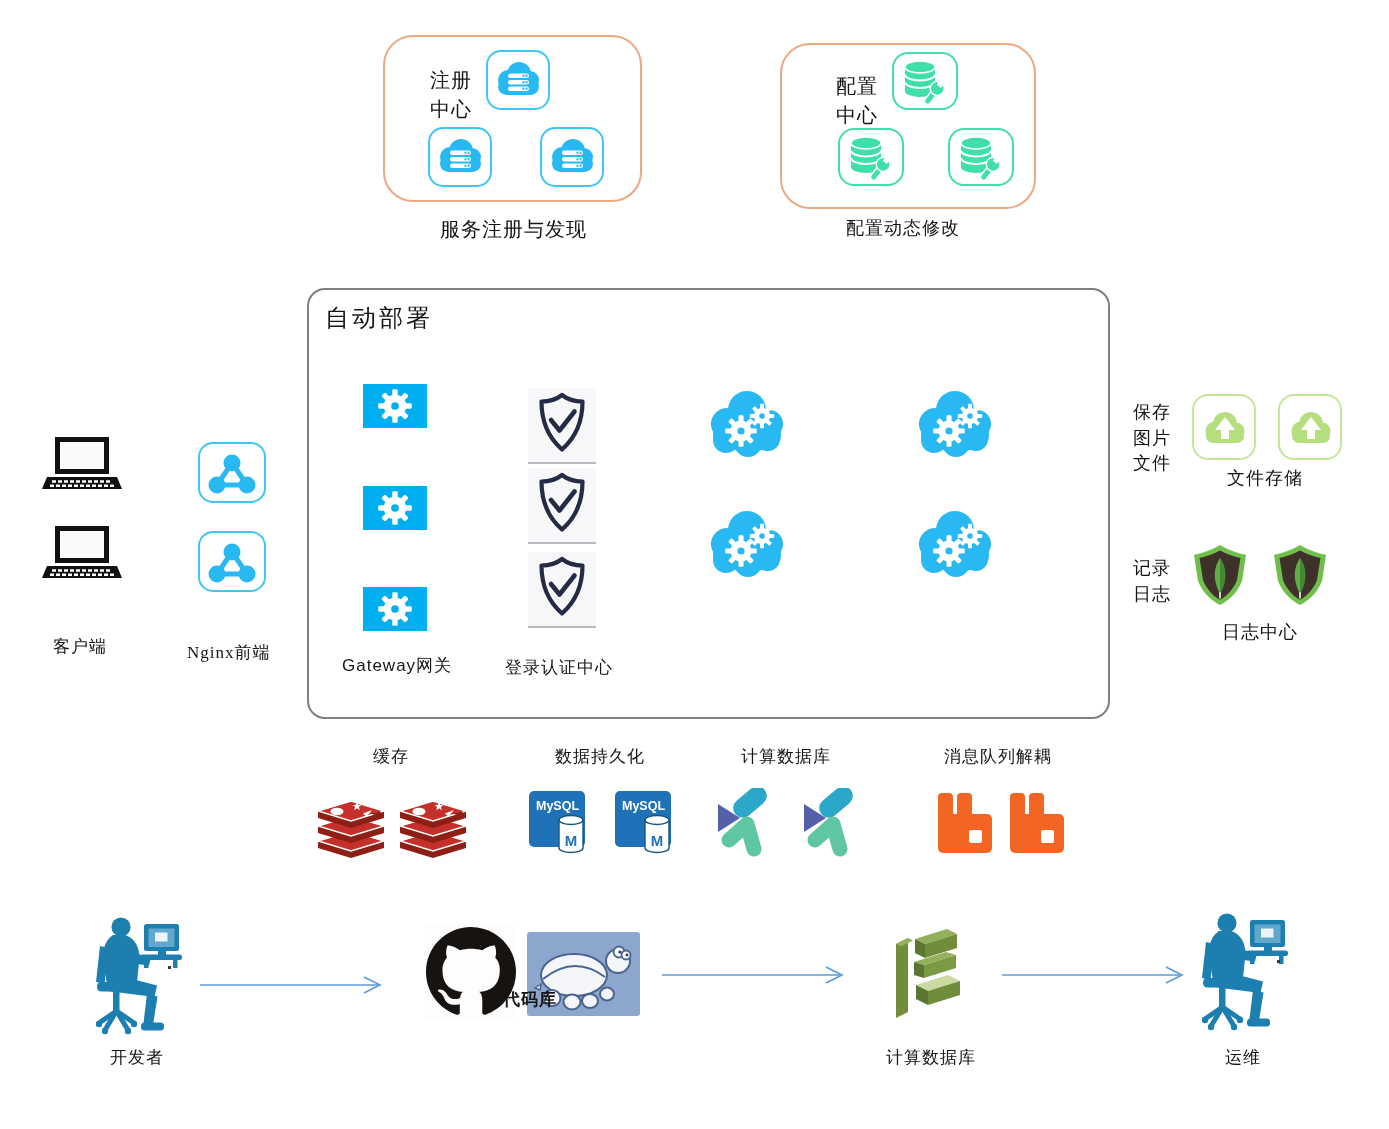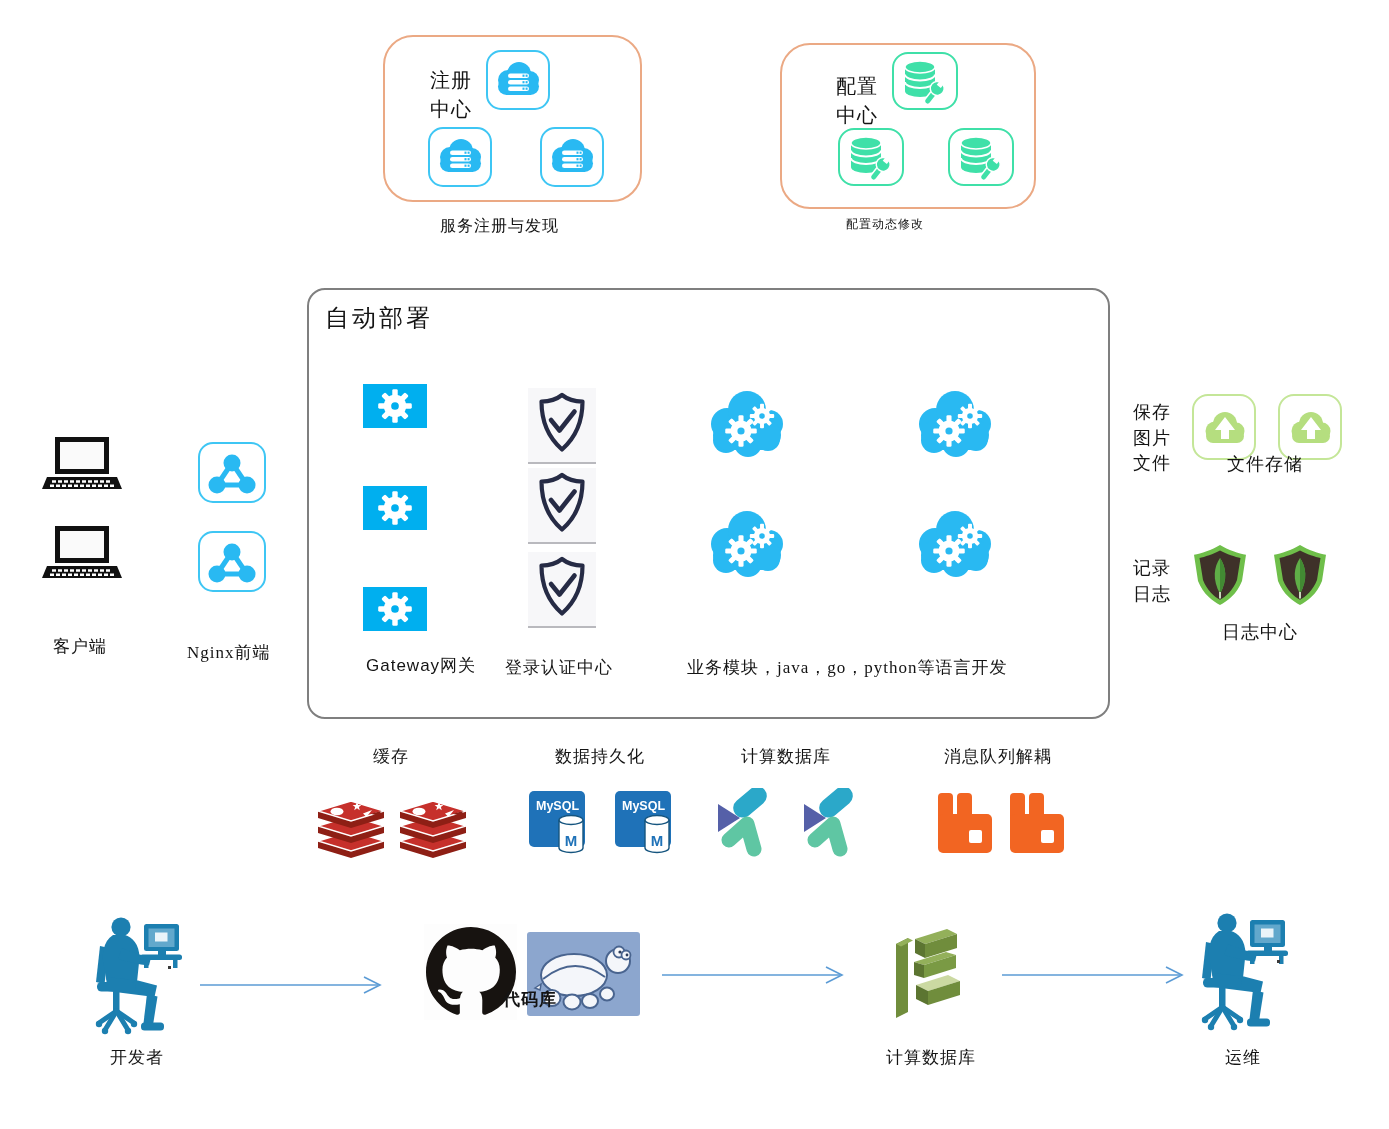--- a/index.html
+++ b/index.html
@@ -3,21 +3,21 @@
 <meta charset="utf-8">
 <style>
   html,body{margin:0;padding:0;background:#fff;}
   .canvas{position:relative;width:1368px;height:1129px;background:#fff;overflow:hidden;
           font-family:"Liberation Serif","DejaVu Serif",serif;color:#141414;}
   .abs{position:absolute;}
   .cap{font-size:17px;letter-spacing:1px;white-space:nowrap;color:#141414;}
   .note{font-size:18px;letter-spacing:1px;line-height:1.42;color:#141414;}
   .boxtitle{font-size:20px;letter-spacing:1px;line-height:1.45;}
   .bigtitle{font-size:24px;letter-spacing:3px;}
-  .sans{font-family:"Liberation Sans","DejaVu Sans",sans-serif;margin-left:24px;}
+  .sans{font-family:"Liberation Sans","DejaVu Sans",sans-serif;}
   .round-box{border:2px solid #EBA984;border-radius:30px;background:#fff;}
   .backend-box{border:2px solid #7F7F7F;border-radius:18px;background:#fff;}
   .chip{border:2px solid #3EC6F4;border-radius:15px;background:#fff;
         display:flex;align-items:center;justify-content:center;}
   .chip.green{border-color:#3FE0A8;border-radius:16px;}
   .chip.lime{border-color:#C4E698;border-radius:16px;}
   .shield-tile{background:#F7F7F9;border-bottom:2px solid #B9B9BE;
         display:flex;align-items:center;justify-content:center;}
   .gw-tile{background:#00AFEF;display:flex;align-items:center;justify-content:center;}
   .dot{width:3px;height:3px;background:#3a3a3a;}
@@ -196,21 +196,21 @@
   <div class="abs chip" style="left:428px;top:127px;width:60px;height:56px;">
     <svg width="52" height="46" viewBox="0 0 52 46">
         <use href="#cloud-server"></use>
       </svg>
   </div>
   <div class="abs chip" style="left:540px;top:127px;width:60px;height:56px;">
     <svg width="52" height="46" viewBox="0 0 52 46">
         <use href="#cloud-server"></use>
       </svg>
   </div>
-  <div class="abs cap" style="left:440px;top:216px;font-size:16px;text-align:center;">服务注册与发现</div>
+  <div class="abs cap" style="left:440px;top:216px;font-size:20px;text-align:center;">服务注册与发现</div>
 
   <div class="abs round-box" style="left:780px;top:43px;width:252px;height:162px;"></div>
   <div class="abs boxtitle" style="left:836px;top:72px;">
     <div>配置</div>
     <div>中心</div>
   </div>
   <div class="abs chip green" style="left:892px;top:52px;width:62px;height:54px;">
     <svg width="54" height="48" viewBox="0 0 54 48">
         <use href="#db-wrench"></use>
       </svg>
@@ -218,21 +218,21 @@
   <div class="abs chip green" style="left:838px;top:128px;width:62px;height:54px;">
     <svg width="54" height="48" viewBox="0 0 54 48">
         <use href="#db-wrench"></use>
       </svg>
   </div>
   <div class="abs chip green" style="left:948px;top:128px;width:62px;height:54px;">
     <svg width="54" height="48" viewBox="0 0 54 48">
         <use href="#db-wrench"></use>
       </svg>
   </div>
-  <div class="abs cap" style="left:846px;top:216px;font-size:12px;">配置动态修改</div>
+  <div class="abs cap" style="left:846px;top:216px;font-size:18px;">配置动态修改</div>
 
   <div class="abs backend-box" style="left:307px;top:288px;width:799px;height:427px;"></div>
   <div class="abs bigtitle" style="left:325px;top:302px;">自动部署</div>
 
   <div class="abs gw-tile" style="left:363px;top:384px;width:64px;height:44px;">
     <svg width="64" height="44">
         <use href="#gear8" transform="translate(32,22) scale(0.8)" fill="#fff" style="--hole:#00AFEF"></use>
       </svg>
   </div>
   <div class="abs gw-tile" style="left:363px;top:486px;width:64px;height:44px;">
@@ -273,21 +273,20 @@
     </svg>
   <svg class="abs" style="left:700px;top:504px;" width="95" height="82" viewBox="0 0 95 82">
       <use href="#cloud-gears"></use>
     </svg>
   <svg class="abs" style="left:908px;top:504px;" width="95" height="82" viewBox="0 0 95 82">
       <use href="#cloud-gears"></use>
     </svg>
 
   <div class="abs cap sans" style="left:342px;top:654px;">Gateway网关</div>
   <div class="abs cap" style="left:505px;top:656px;text-align:center;">登录认证中心</div>
-  <div class="abs cap" style="left:687px;top:656px;">业务模块，java，go，python等语言开发</div>
 
   <svg class="abs" style="left:42px;top:437px;" width="80" height="62" viewBox="0 0 80 62">
       <use href="#laptop"></use>
     </svg>
   <svg class="abs" style="left:42px;top:526px;" width="80" height="62" viewBox="0 0 80 62">
       <use href="#laptop"></use>
     </svg>
   <div class="abs chip" style="left:198px;top:442px;width:64px;height:57px;">
     <svg width="60" height="50" viewBox="0 0 60 50">
         <use href="#nginx-node"></use>
@@ -309,21 +308,21 @@
   <div class="abs chip lime" style="left:1192px;top:394px;width:60px;height:62px;">
     <svg width="52" height="44" viewBox="0 0 52 44">
         <use href="#cloud-up"></use>
       </svg>
   </div>
   <div class="abs chip lime" style="left:1278px;top:394px;width:60px;height:62px;">
     <svg width="52" height="44" viewBox="0 0 52 44">
         <use href="#cloud-up"></use>
       </svg>
   </div>
-  <div class="abs cap" style="left:1227px;top:452px;font-size:18px;">文件存储</div>
+  <div class="abs cap" style="left:1227px;top:466px;font-size:18px;">文件存储</div>
 
   <div class="abs note" style="left:1133px;top:556px;">
     <div>记录</div>
     <div>日志</div>
   </div>
   <svg class="abs" style="left:1188px;top:542px;" width="64" height="66" viewBox="0 0 64 66">
       <use href="#mongo"></use>
     </svg>
   <svg class="abs" style="left:1268px;top:542px;" width="64" height="66" viewBox="0 0 64 66">
       <use href="#mongo"></use>

